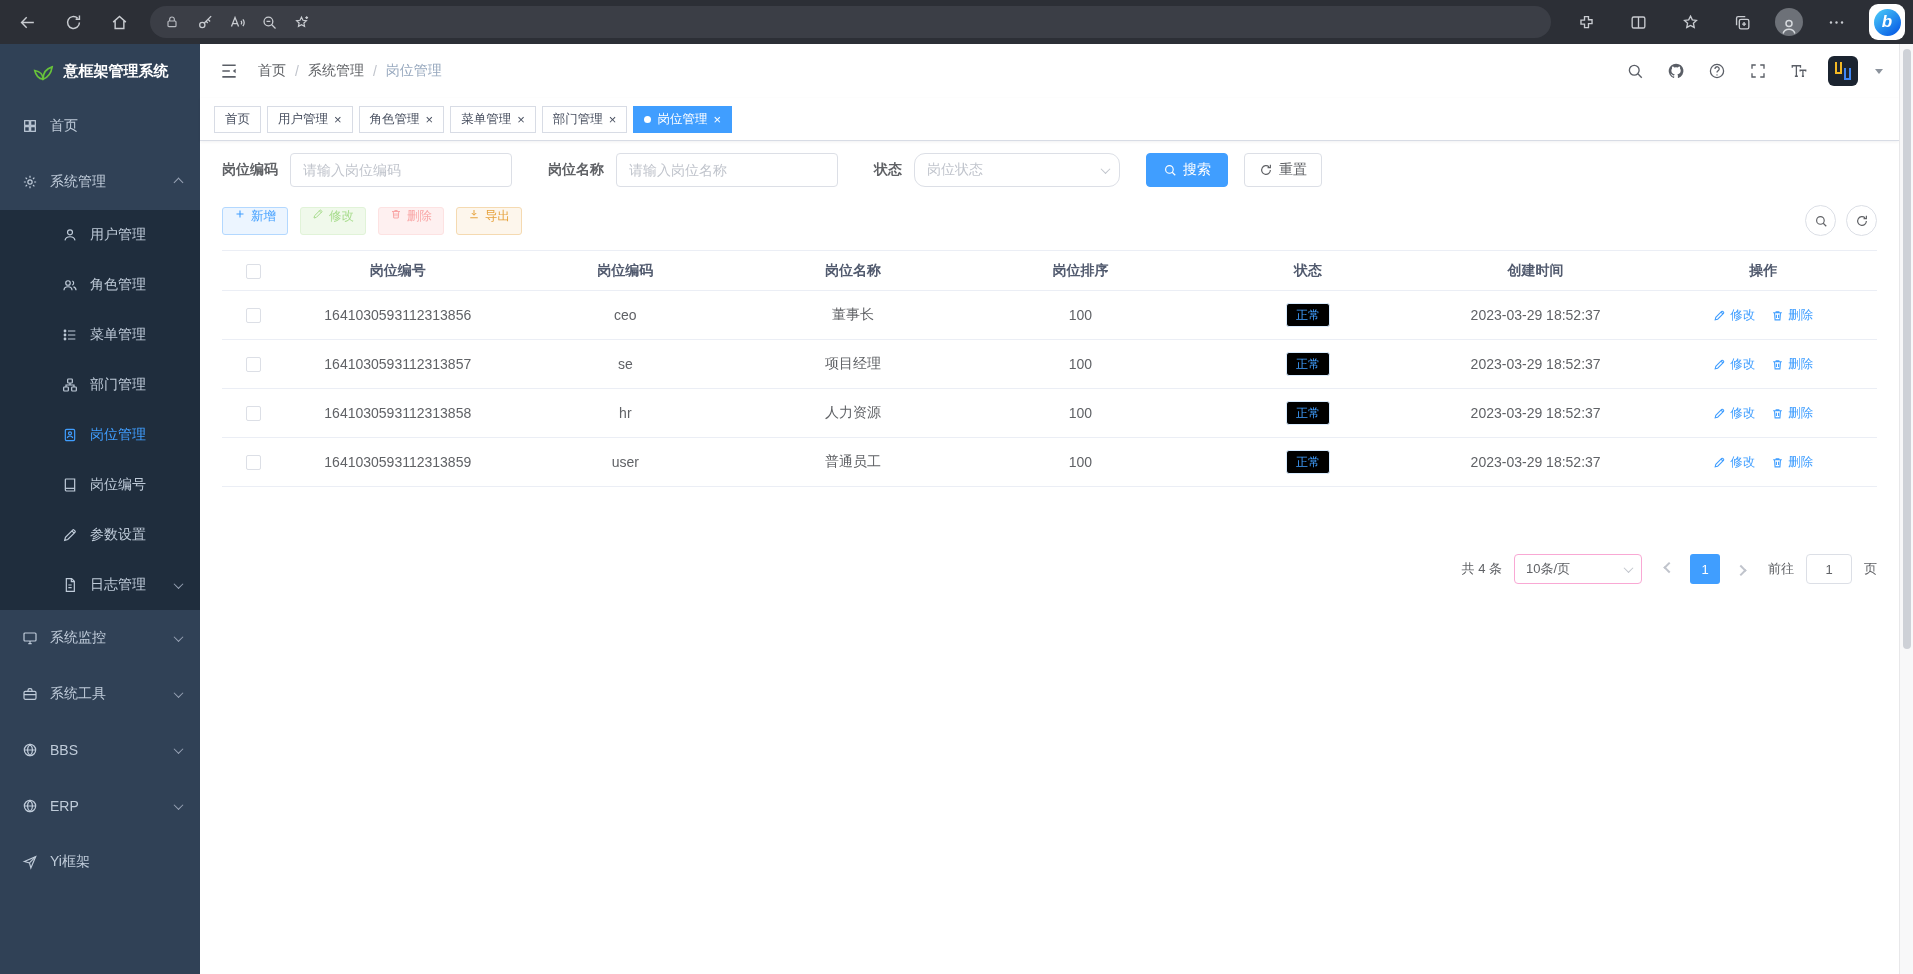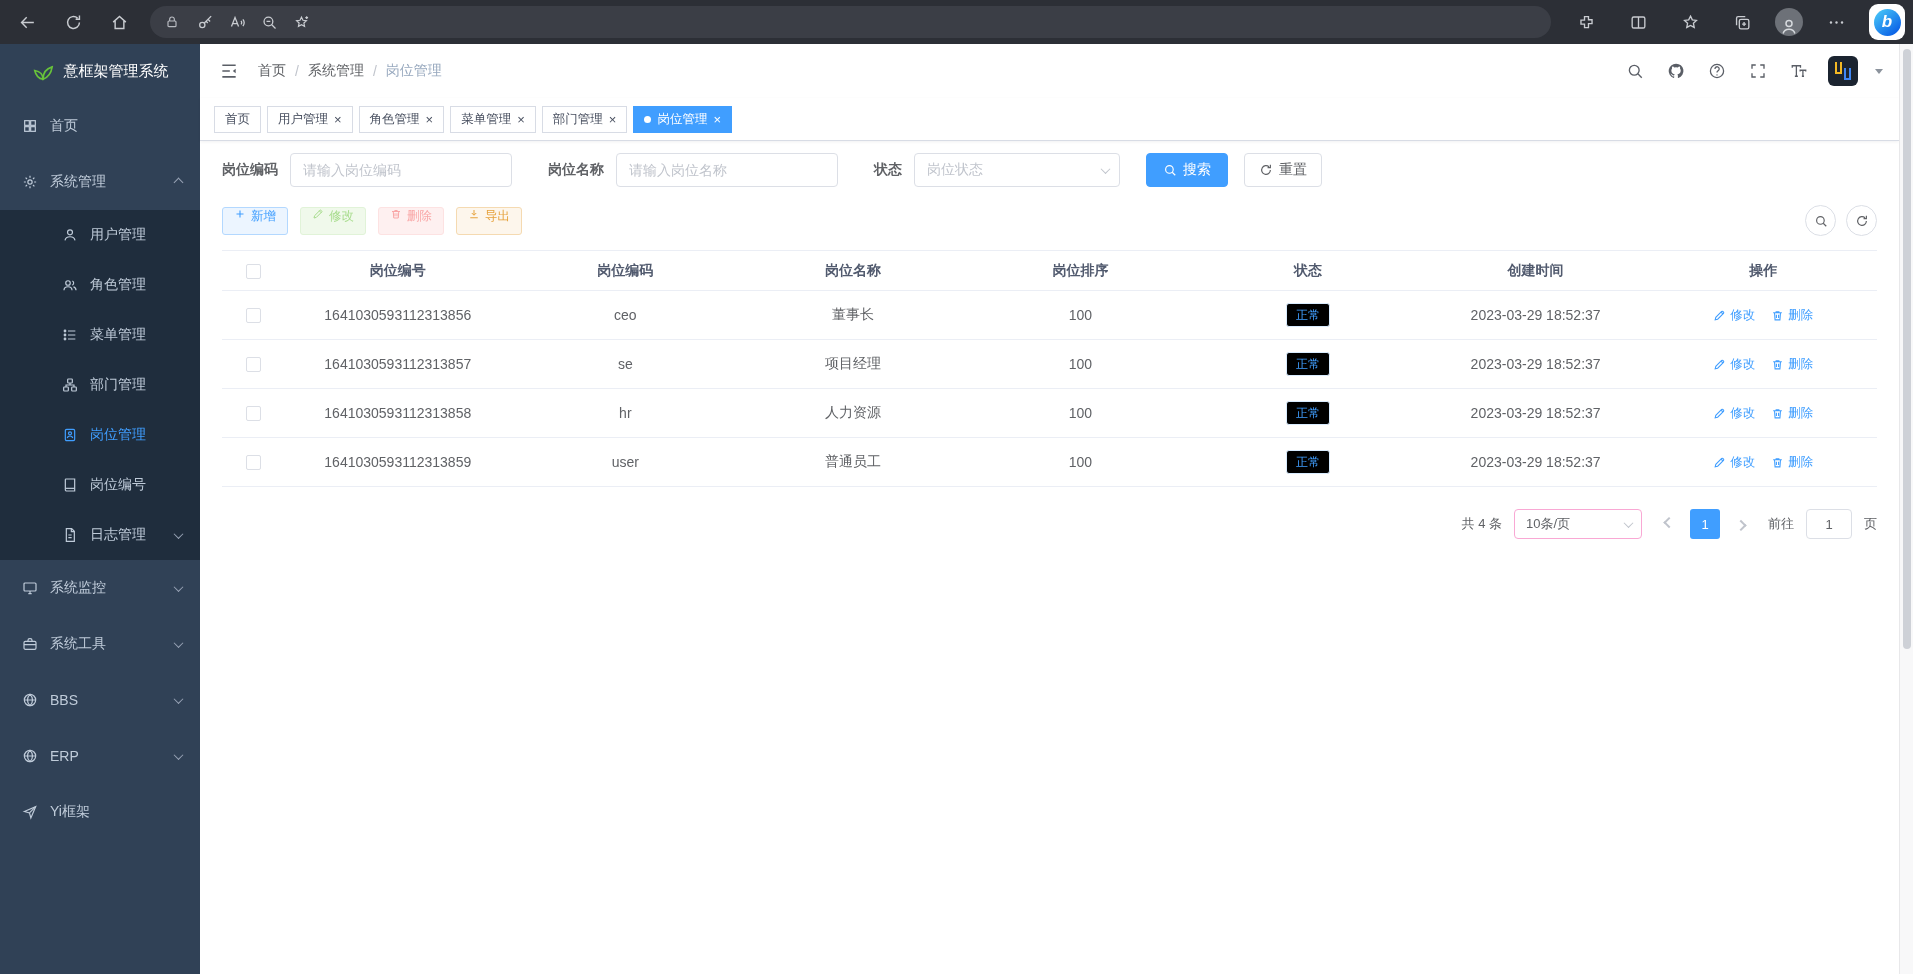--- a/index.html
+++ b/index.html
@@ -21,21 +21,21 @@
 .ubtn svg{width:17px;height:17px}
 .chrome .right{display:flex;align-items:center;gap:14px;margin-left:4px}
 .avatar-chrome{width:28px;height:28px;border-radius:50%;background:#6d7178;color:#d6d9dd;display:flex;align-items:flex-end;justify-content:center;overflow:hidden}
 .avatar-chrome svg{width:20px;height:20px}
 .bing{width:36px;height:36px;background:#fff;border-radius:9px;display:flex;align-items:center;justify-content:center;cursor:pointer}
 .bing-inner{width:27px;height:27px;border-radius:50%;background:linear-gradient(140deg,#46c3f7 10%,#0c63e7 85%);color:#fff;font-weight:bold;font-size:17px;font-style:italic;display:flex;align-items:center;justify-content:center}
 
 
 .app{flex:1;display:flex;min-height:0}
 .sidebar{width:200px;flex:0 0 auto;background:#304156;color:#bfcbd9;display:flex;flex-direction:column;overflow:hidden}
-.logo{height:54px;display:flex;align-items:center;justify-content:center;gap:10px;color:#fff;font-weight:normal;font-size:15px;flex:0 0 auto}
+.logo{height:54px;display:flex;align-items:center;justify-content:center;gap:10px;color:#fff;font-weight:bold;font-size:15px;flex:0 0 auto}
 .logo svg{width:22px;height:22px}
 .mi{height:56px;display:flex;align-items:center;padding:0 18px 0 22px;gap:12px;font-size:14px;cursor:pointer;flex:0 0 auto}
 .mi svg{width:16px;height:16px;flex:0 0 auto}
 .mi .lbl{flex:1;white-space:nowrap}
 .sub .mi{height:50px;background:#1f2d3d;padding-left:62px}
 .mi.active{color:#409eff}
 .mchev{display:inline-block;width:7px;height:7px;border-right:1.6px solid #97a3b5;border-bottom:1.6px solid #97a3b5}
 .mchev.down{transform:rotate(45deg) translate(-1px,-1px)}
 .mchev.up{transform:rotate(-135deg)}
 
@@ -64,21 +64,21 @@
 .tag.active{background:#409eff;border-color:#409eff;color:#fff}
 .tag .dot{width:7px;height:7px;border-radius:50%;background:#fff}
 
 
 .content{flex:1;padding:12px 22px 0;overflow:hidden}
 .filters{display:flex;align-items:center}
 .f-label{font-weight:700;color:#606266;font-size:14px;margin-right:12px;white-space:nowrap}
 .f-label.g{margin-left:36px}
 .f-input{width:222px;height:34px;border:1px solid #dcdfe6;border-radius:4px;padding:0 12px;font-size:14px;color:#606266;outline:none;font-family:inherit}
 .f-input::placeholder{color:#c0c4cc}
-.f-select{width:206px;height:34px;border:1px solid #dcdfe6;border-radius:4px;padding:0 10px 0 12px;display:flex;align-items:center;justify-content:space-between;cursor:pointer}
+.f-select{width:206px;height:34px;border:1px solid #dcdfe6;border-radius:11px;padding:0 10px 0 12px;display:flex;align-items:center;justify-content:space-between;cursor:pointer}
 .f-select .ph{color:#c0c4cc;font-size:14px}
 .schev{display:inline-block;width:7px;height:7px;border-right:1.6px solid #c0c4cc;border-bottom:1.6px solid #c0c4cc;transform:rotate(45deg) translate(-1px,-1px)}
 .btn{display:inline-flex;align-items:center;gap:6px;border-radius:4px;cursor:pointer;font-family:inherit}
 .btn svg{width:14px;height:14px}
 .btn-search{height:34px;padding:0 16px;margin-left:26px;background:#409eff;border:1px solid #409eff;color:#fff;font-size:14px}
 .btn-reset{height:34px;padding:0 14px;margin-left:16px;background:#fff;border:1px solid #dcdfe6;color:#606266;font-size:14px}
 
 .toolbar{display:flex;align-items:center;margin-top:18px;gap:12px}
 .btn-mini{height:28px;padding:0 11px;border-radius:3px;font-size:12.5px;border:1px solid;display:inline-flex;align-items:flex-start;gap:5px;cursor:pointer}
 .btn-mini svg{width:12px;height:12px}
@@ -94,21 +94,21 @@
 table{width:100%;border-collapse:collapse;table-layout:fixed;margin-top:14px}
 th,td{text-align:center;font-size:14px;color:#606266;border-bottom:1px solid #ebeef5;height:49px;white-space:nowrap;overflow:hidden}
 thead th{color:#515a6e;font-weight:700;border-top:1px solid #ebeef5;height:40px}
 .cb{width:15px;height:15px;border:1px solid #dcdfe6;border-radius:2px;background:#fff;display:inline-block;vertical-align:middle;cursor:pointer}
 .status{display:inline-flex;align-items:center;height:24px;padding:0 9px;background:#000000;border:1px solid #d9ecff;color:#409eff;border-radius:3px;font-size:12px}
 .op{display:flex;justify-content:center;gap:16px}
 .link{color:#409eff;font-size:12.5px;display:inline-flex;align-items:center;gap:4px;cursor:pointer}
 .link svg{width:13px;height:13px}
 
 
-.pager{display:flex;align-items:center;justify-content:flex-end;margin-top:22px;gap:12px;font-size:13px;color:#606266}
+.pager{display:flex;align-items:center;justify-content:flex-end;margin-top:67px;gap:12px;font-size:13px;color:#606266}
 .psize{width:128px;height:30px;border:1px solid #f9a8d4;border-radius:4px;display:flex;align-items:center;justify-content:space-between;padding:0 9px 0 11px;cursor:pointer}
 .pgroup{display:flex;align-items:center;gap:6px}
 .pbtn{min-width:30px;height:30px;display:inline-flex;align-items:center;justify-content:center;border-radius:3px;cursor:pointer;background:#fff}
 .pbtn.pcur{background:#409eff;color:#fff;font-size:13px}
 .pchev{display:inline-block;width:8px;height:8px;border-left:2px solid #c0c4cc;border-bottom:2px solid #c0c4cc}
 .pchev.left{transform:rotate(45deg) translate(-1px,-1px)}
 .pchev.right{transform:rotate(-135deg) translate(-1px,-1px)}
 .goto-input{width:46px;height:30px;border:1px solid #dcdfe6;border-radius:4px;text-align:center;font-size:13px;color:#606266;outline:none;font-family:inherit}
 
 
@@ -285,20 +285,26 @@
               <path d="M7.8 16.5c.6-2 2.3-3 4.2-3s3.6 1 4.2 3"></path>
             </svg>
           <span class="lbl">岗位管理</span>
         </div>
         <div class="mi">
           <svg viewBox="0 0 24 24" fill="none" stroke="currentColor" stroke-width="1.8">
               <path d="M6 3h13v18H7a2 2 0 0 1-2-2V4a1 1 0 0 1 1-1z"></path>
               <path d="M5 17h14"></path>
             </svg>
           <span class="lbl">岗位编号</span>
+        </div>
+        <div class="mi">
+          <svg viewBox="0 0 24 24" fill="none" stroke="currentColor" stroke-width="1.8">
+              <path d="M14.5 5.5l4 4M4 20l1.2-4.6L16 4.6a1.5 1.5 0 0 1 2.1 0l1.3 1.3a1.5 1.5 0 0 1 0 2.1L8.6 18.8z"></path>
+            </svg>
+          <span class="lbl">参数设置</span>
         </div>
         <div class="mi">
           <svg viewBox="0 0 24 24" fill="none" stroke="currentColor" stroke-width="1.8">
               <path d="M6.5 2.5h8l4 4v15h-12z"></path>
               <path d="M14 2.5V7h4.5M9.5 12h5M9.5 16h5"></path>
             </svg>
           <span class="lbl">日志管理</span>
           <span class="mchev down"></span>
         </div>
       </div>

